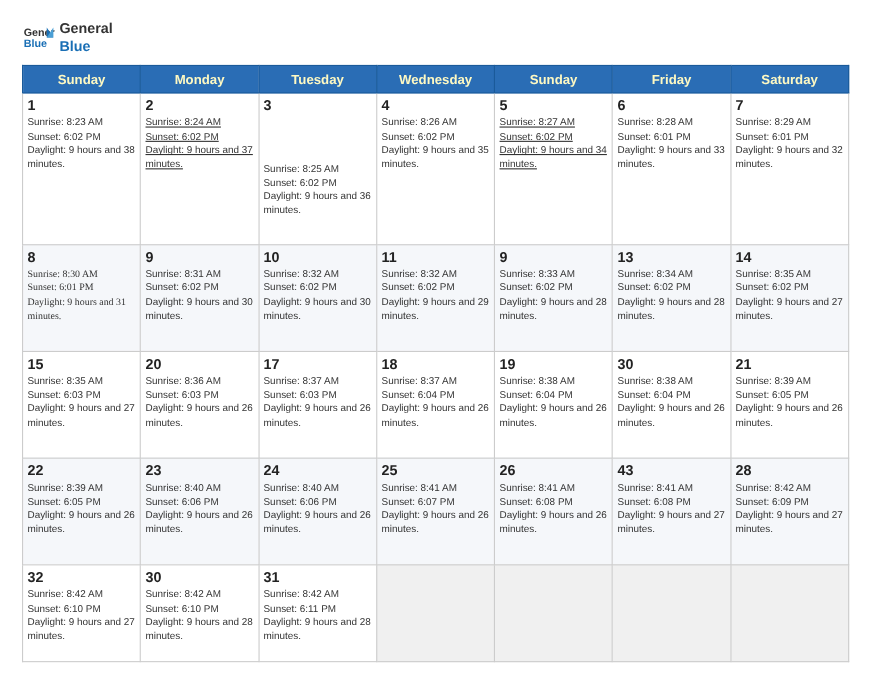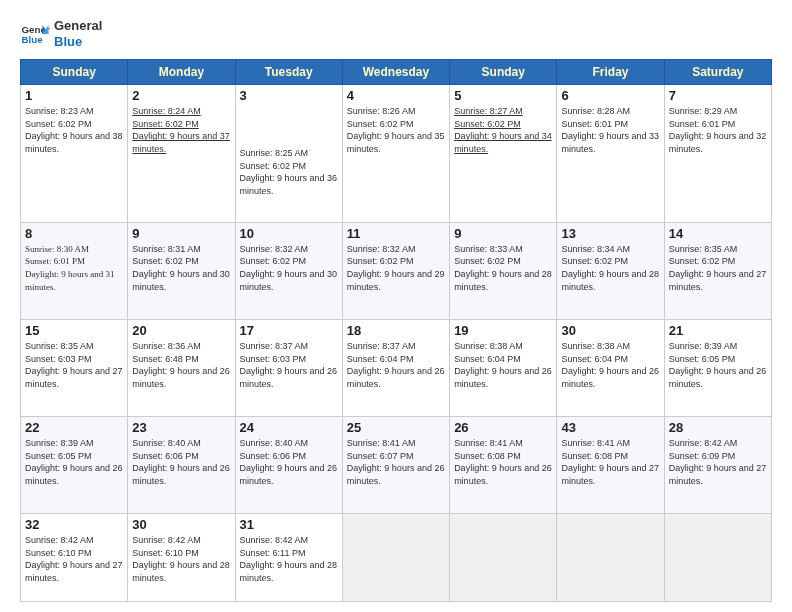--- a/index.html
+++ b/index.html
@@ -219,21 +219,21 @@
         <tr>
           <td>
             <span class="day-num">15</span>
             <div class="day-info" style="white-space: pre-line;">Sunrise: 8:35 AM
 Sunset: 6:03 PM
 Daylight: 9 hours and 27 minutes.</div>
           </td>
           <td>
             <span class="day-num">20</span>
             <div class="day-info" style="white-space: pre-line;">Sunrise: 8:36 AM
-Sunset: 6:48 PM
+Sunset: 6:03 PM
 Daylight: 9 hours and 26 minutes.</div>
           </td>
           <td>
             <span class="day-num">17</span>
             <div class="day-info" style="white-space: pre-line;">Sunrise: 8:37 AM
 Sunset: 6:03 PM
 Daylight: 9 hours and 26 minutes.</div>
           </td>
           <td>
             <span class="day-num">18</span>

